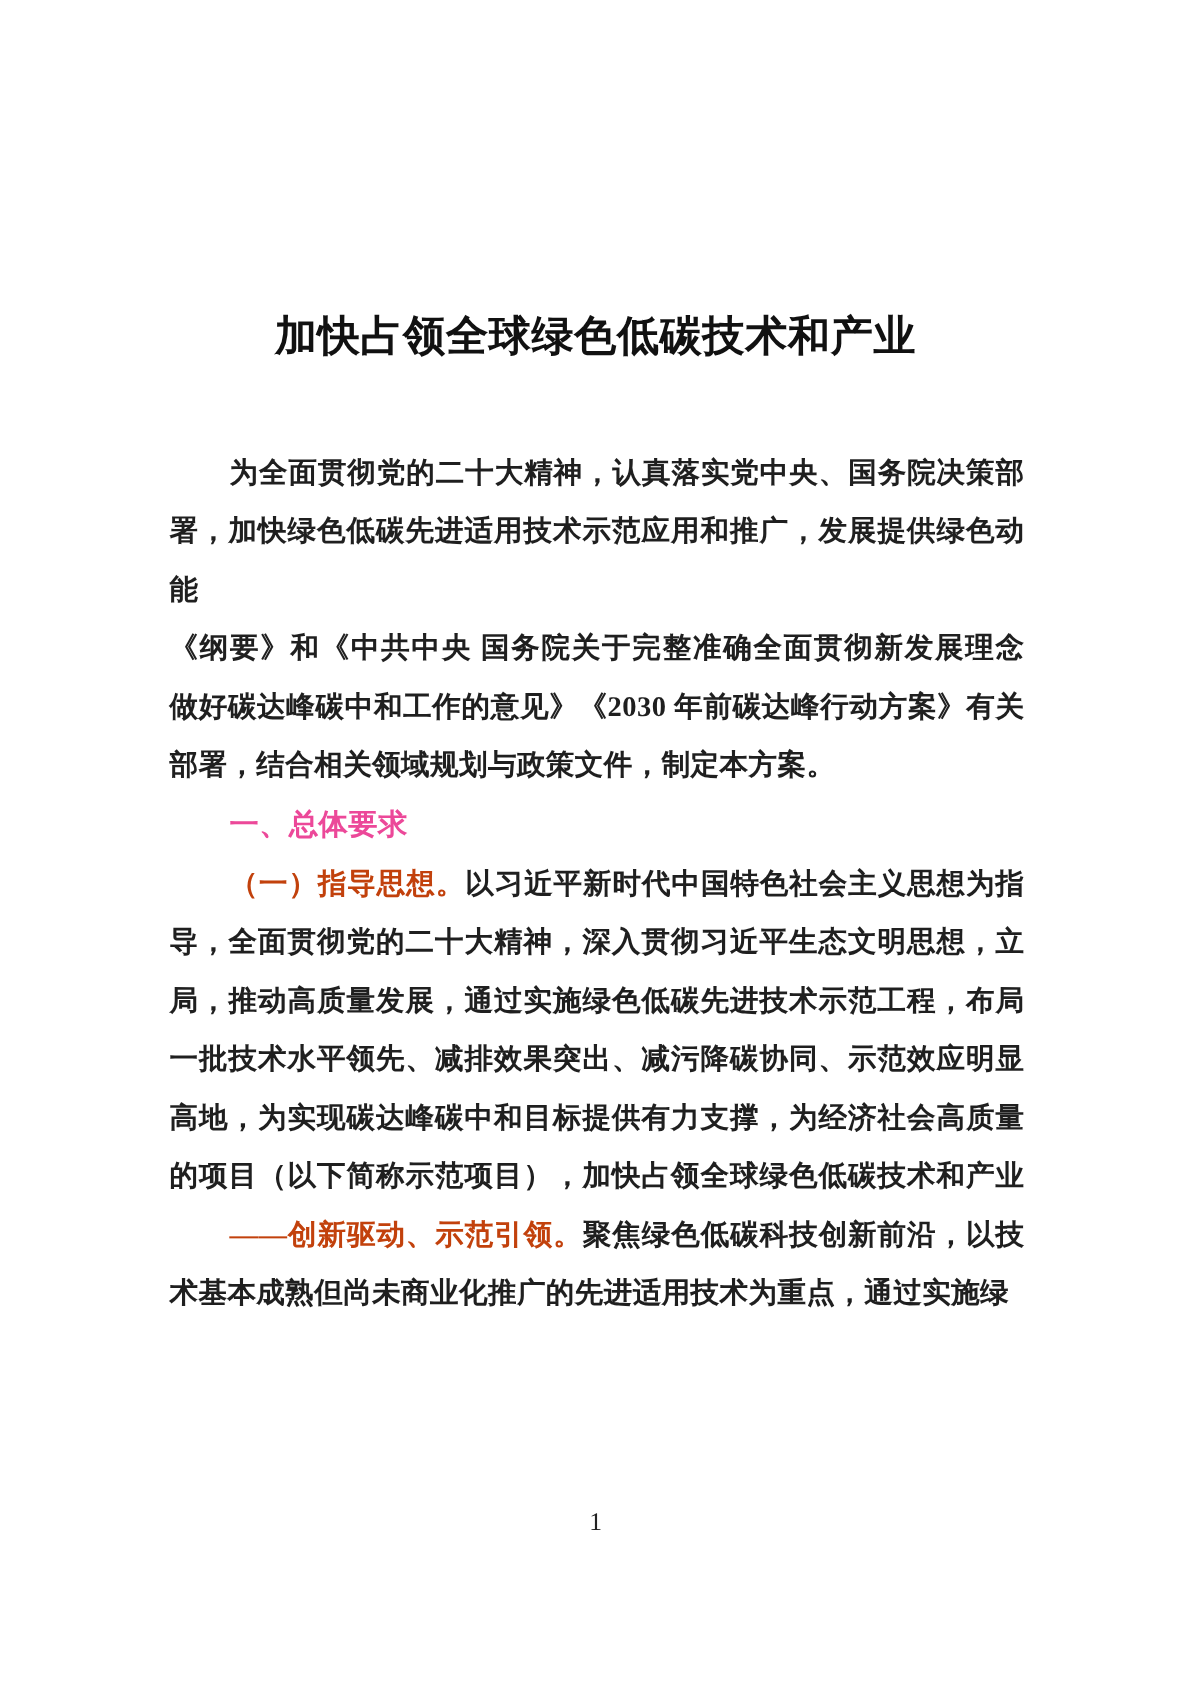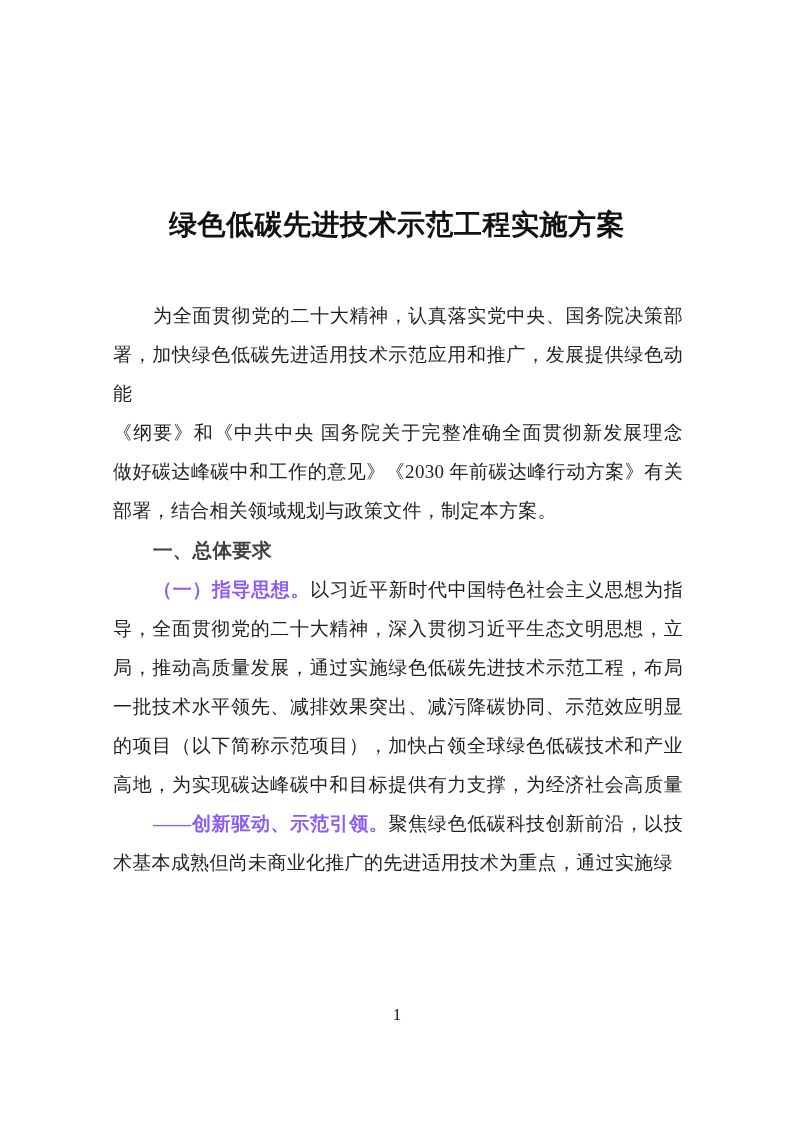--- a/index.html
+++ b/index.html
@@ -37,61 +37,61 @@
     letter-spacing: 0.3px;
     color: #1f1f1f;
   }
   .line.wrapok { white-space: normal; }
   .justify {
     text-align: justify;
     text-align-last: justify;
     white-space: normal;
   }
   .indent { text-indent: 40px; }
-  .seg-body { font-weight: normal; }
+  .seg-body { font-weight: bold; }
   .seg-h1 {
     font-weight: bold;
     font-family: "Liberation Sans", sans-serif;
     font-size: 19.5px;
-    color: #404040;
+    color: #ec4899;
   }
   .seg-lead {
     font-weight: 600;
-    color: #8b5cf6;
+    color: #c2410c;
     margin-top: 24px;
   }
   .page-number {
     position: absolute;
     top: 1002px;
     left: 0;
     width: 100%;
     text-align: center;
     font-size: 17px;
     line-height: 26px;
     color: #222222;
     font-family: "Liberation Serif", serif;
   }
 </style>
 </head>
 <body>
 
 <div class="page">
-  <h1 class="doc-title">绿色低碳先进技术示范工程实施方案</h1>
+  <h1 class="doc-title">加快占领全球绿色低碳技术和产业</h1>
 
   <div class="doc-body">
       <div class="line indent justify"><span class="seg-body">为全面贯彻党的二十大精神，认真落实党中央、国务院决策部</span></div>
       <div class="line justify"><span class="seg-body">署，加快绿色低碳先进适用技术示范应用和推广，发展提供绿色动能</span></div>
       <div class="line justify"><span class="seg-body">《纲要》和《中共中央 国务院关于完整准确全面贯彻新发展理念</span></div>
       <div class="line justify"><span class="seg-body">做好碳达峰碳中和工作的意见》《2030 年前碳达峰行动方案》有关</span></div>
       <div class="line wrapok"><span class="seg-body">部署，结合相关领域规划与政策文件，制定本方案。</span></div>
       <div class="line indent wrapok"><span class="seg-h1">一、总体要求</span></div>
       <div class="line indent justify"><span class="seg-lead">（一）指导思想。</span><span class="seg-body">以习近平新时代中国特色社会主义思想为指</span></div>
       <div class="line justify"><span class="seg-body">导，全面贯彻党的二十大精神，深入贯彻习近平生态文明思想，立</span></div>
       <div class="line justify"><span class="seg-body">局，推动高质量发展，通过实施绿色低碳先进技术示范工程，布局</span></div>
       <div class="line justify"><span class="seg-body">一批技术水平领先、减排效果突出、减污降碳协同、示范效应明显</span></div>
+      <div class="line justify"><span class="seg-body">高地，为实现碳达峰碳中和目标提供有力支撑，为经济社会高质量</span></div>
       <div class="line justify"><span class="seg-body">的项目（以下简称示范项目），加快占领全球绿色低碳技术和产业</span></div>
-      <div class="line justify"><span class="seg-body">高地，为实现碳达峰碳中和目标提供有力支撑，为经济社会高质量</span></div>
       <div class="line indent justify"><span class="seg-lead">——创新驱动、示范引领。</span><span class="seg-body">聚焦绿色低碳科技创新前沿，以技</span></div>
       <div class="line wrapok"><span class="seg-body">术基本成熟但尚未商业化推广的先进适用技术为重点，通过实施绿</span></div>
     </div>
 
   <div class="page-number">1</div>
 </div>
 
 </body></html>

